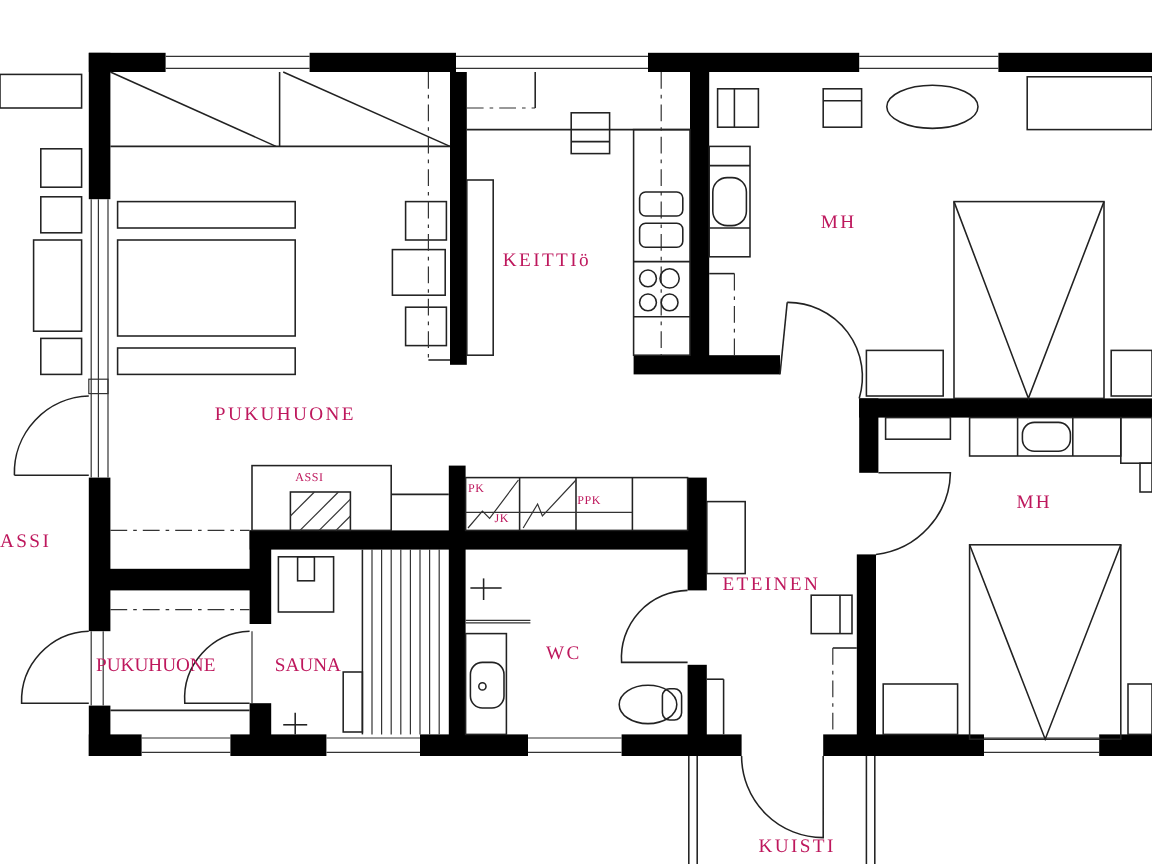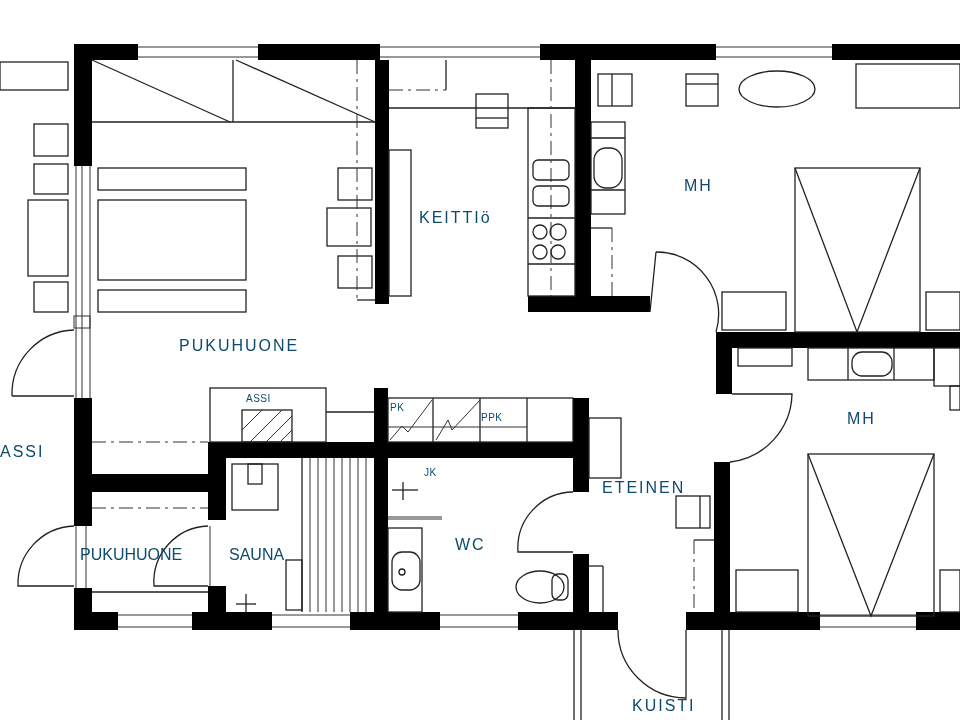--- a/index.html
+++ b/index.html
@@ -2,21 +2,21 @@
 <html><head>
 <meta charset="utf-8">
 <style>
   html,body{margin:0;padding:0;background:#fff;}
   body{width:960px;height:720px;overflow:hidden;position:relative;font-family:"DejaVu Sans",sans-serif;}
   svg{position:absolute;left:0;top:0;}
   .w{fill:#000;}
   .l{fill:none;stroke:#222;stroke-width:1.3;}
   .lt{fill:none;stroke:#333;stroke-width:1;}
   .d{fill:none;stroke:#333;stroke-width:1;stroke-dasharray:14 5 3 5;}
-  .lbl{position:absolute;font-family:Liberation Sans, sans-serif;color:#0c4a6e;letter-spacing:2px;font-size:16px;line-height:1;white-space:nowrap;}
+  .lbl{position:absolute;font-family:Liberation Serif, serif;color:#be185d;letter-spacing:2px;font-size:16px;line-height:1;white-space:nowrap;}
   .sm{font-size:10px;letter-spacing:0.5px;}
 </style>
 </head>
 <body>
 
 <svg width="960" height="720" viewBox="0 0 960 720">
 
   <g>
 
     <rect class="w" x="74" y="44" width="64" height="16"></rect>
@@ -240,14 +240,14 @@
 <div class="lbl" style="left:847px;top:411px;">MH</div>
 <div class="lbl" style="left:602px;top:439px;margin-top:41px;">ETEINEN</div>
 <div class="lbl" style="left:455px;top:537px;">WC</div>
 <div class="lbl" style="left:80px;top:547px;letter-spacing:0px;">PUKUHUONE</div>
 <div class="lbl" style="left:229px;top:547px;letter-spacing:0px;">SAUNA</div>
 <div class="lbl" style="left:0px;top:444px;">ASSI</div>
 <div class="lbl" style="left:632px;top:698px;">KUISTI</div>
 
 <div class="lbl sm" style="left:246px;top:394px;">ASSI</div>
 <div class="lbl sm" style="left:390px;top:403px;">PK</div>
-<div class="lbl sm" style="left:424px;top:428px;margin-top:40px;">JK</div>
+<div class="lbl sm" style="left:412px;top:428px;">JK</div>
 <div class="lbl sm" style="left:441px;top:413px;margin-left:40px;">PPK</div>
 
 </body></html>

